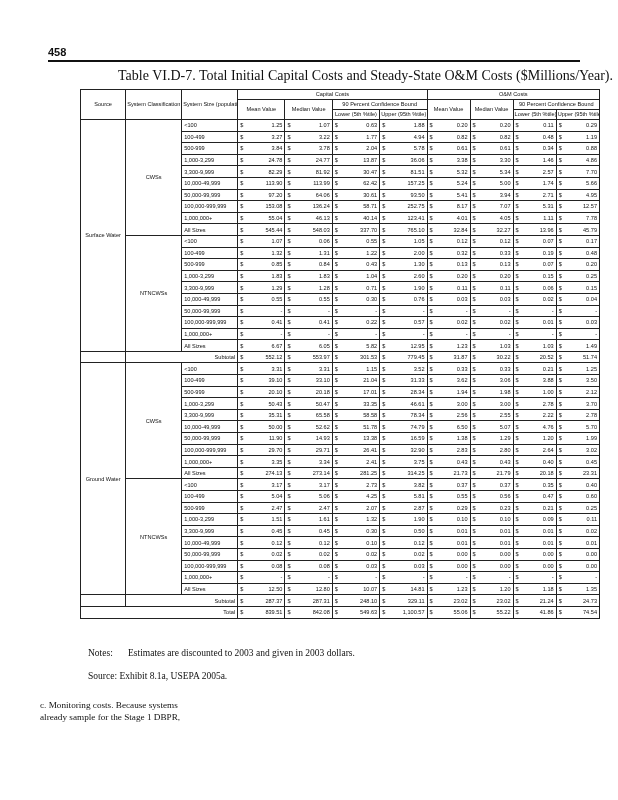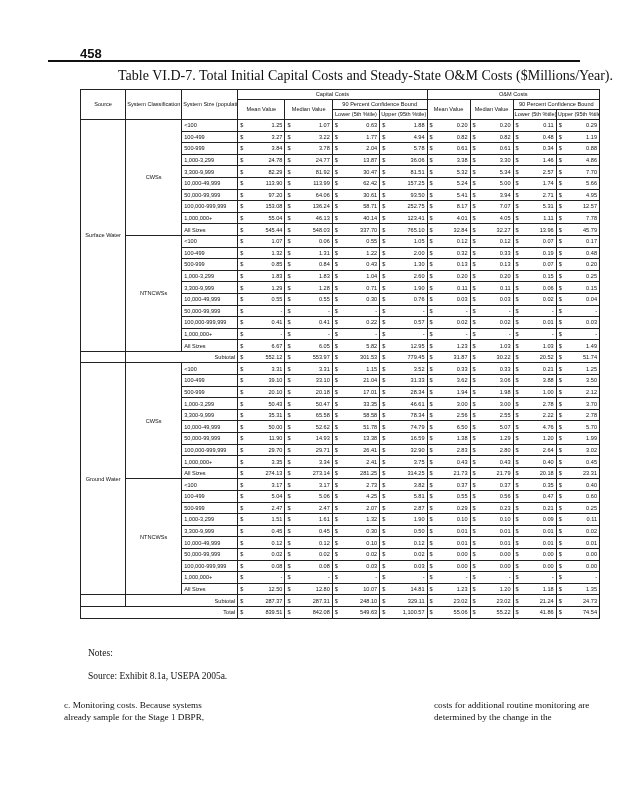--- a/index.html
+++ b/index.html
@@ -1,35 +1,35 @@
 <!DOCTYPE html>
 <html><head>
 <meta charset="utf-8">
 <style>
   html, body { margin: 0; padding: 0; background: #ffffff; }
   body { width: 618px; height: 800px; position: relative; overflow: hidden; font-family: "Liberation Serif", serif; color: #111; }
-  .header { position: absolute; top: 46px; left: 48px; width: 524px; font-size: 13px; display: flex; margin-left: 32px; }
+  .header { position: absolute; top: 46px; left: 48px; width: 524px; font-size: 11px; display: flex; }
   .header .page-num { font-weight: bold; width: 56px; font-family: "Liberation Sans", sans-serif; }
   .header .running { flex: 1; }
   .header-rule { position: absolute; top: 60px; left: 48px; width: 532px; height: 2px; background: #111; }
   .table-title { position: absolute; top: 68px; left: 118px; font-size: 14px; }
   table.costs { position: absolute; top: 89px; left: 80px; width: 520px; border-collapse: collapse; font-family: "Liberation Sans", sans-serif; font-size: 5.6px; table-layout: fixed; }
   table.costs th, table.costs td { border: 0.8px solid #222; padding: 0 2px; height: 10.6px; line-height: 10px; white-space: nowrap; overflow: hidden; }
   table.costs thead th { font-weight: normal; text-align: center; line-height: 7px; height: auto; padding: 1px 1px; }
   table.costs td.cur { width: 10px; border-right: none; text-align: left; padding-right: 0; }
   table.costs td.val { border-left: none; text-align: right; }
   table.costs td.size { text-align: left; }
   table.costs td.src, table.costs td.cls { text-align: center; vertical-align: middle; }
   table.costs td.subtotal-label { text-align: right; }
   table.costs tr.subtotal td, table.costs tr.total td { border-top: 1.4px solid #111; }
   .notes { position: absolute; top: 647px; left: 88px; font-size: 9.5px; line-height: 12.5px; }
   .notes .row { display: flex; }
   .notes .lab { width: 40px; }
   .source-line { position: absolute; top: 671px; left: 88px; font-size: 9.5px; text-align: right; }
-  .body-cols { position: absolute; top: 700px; left: 64px; width: 530px; display: flex; justify-content: space-between; font-size: 9.2px; line-height: 11.5px; gap: 43px; }
+  .body-cols { position: absolute; top: 700px; left: 40px; width: 530px; display: flex; justify-content: space-between; font-size: 9.2px; line-height: 11.5px; gap: 43px; }
   .body-cols .col { width: 160px; }
 </style>
 </head>
 <body>
 
 <div class="header">
   <span class="page-num">458</span>
 </div>
 <div class="header-rule"></div>
 
@@ -905,23 +905,23 @@
         <td class="val">41.86</td>
         <td class="cur">$</td>
         <td class="val">74.54</td>
       </tr>
     </tbody>
 </table>
 
 <div class="notes">
   <div class="row">
     <span class="lab">Notes:</span>
+    <span>Estimates are discounted to 2003 and given in 2003 dollars.</span>
   </div>
   <div class="row">
     <span class="lab"></span>
   </div>
 </div>
 <div class="source-line">Source: Exhibit 8.1a, USEPA 2005a.</div>
 
 <div class="body-cols">
   <div class="col">c. Monitoring costs. Because systems already sample for the Stage 1 DBPR,</div>
-  <div class="col">costs for additional routine monitoring are determined by the change in the</div>
 </div>
 
 </body></html>

